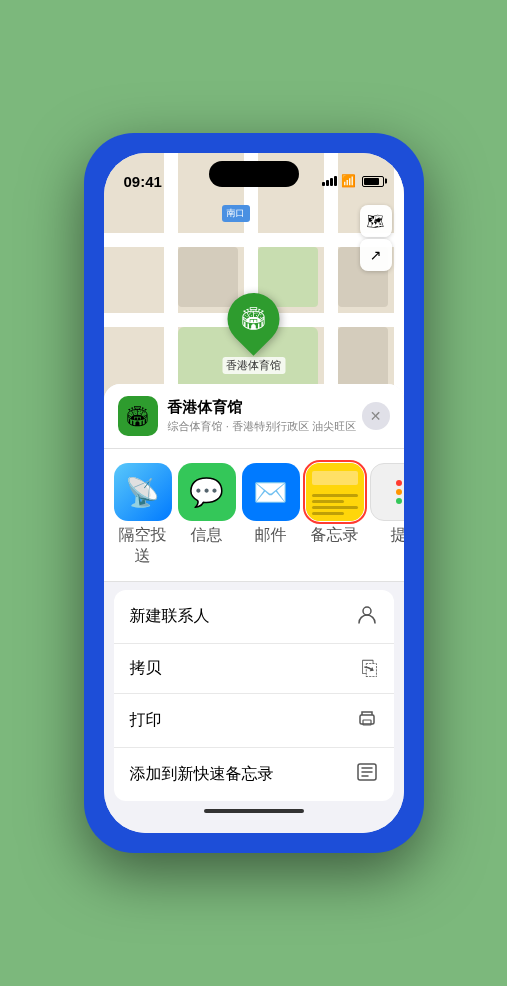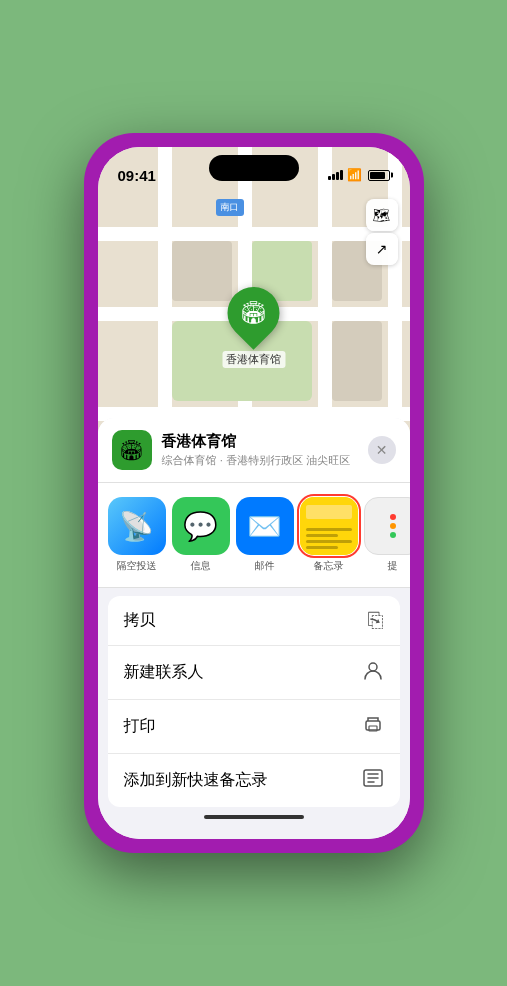--- a/index.html
+++ b/index.html
@@ -7,23 +7,23 @@
       background: #7cb87c;
       display: flex;
       justify-content: center;
       align-items: center;
       min-height: 100vh;
       font-family: -apple-system, 'PingFang SC', 'Helvetica Neue', sans-serif;
     }
     .phone-frame {
       width: 340px;
       height: 720px;
-      background: #a21caf;
+      background: #1d4ed8;
       border-radius: 50px;
-      padding: 14px;
+      padding: 20px;
       position: relative;
       box-shadow: 0 20px 60px rgba(0,0,0,0.5);
     }
     .phone-inner {
       width: 100%;
       height: 100%;
       background: #f0f0f0;
       border-radius: 42px;
       overflow: hidden;
       position: relative;
@@ -312,21 +312,21 @@
     .app-icon-airdrop {
       background: linear-gradient(135deg, #5ac8fa, #007aff);
     }
     .app-icon-message {
       background: #34c759;
     }
     .app-icon-mail {
       background: #007aff;
     }
     .app-label {
-      font-size: 10px;
+      font-size: 16px;
       color: #555;
       text-align: center;
     }
     
     .action-list {
       margin: 8px 10px 0;
       background: #fff;
       border-radius: 12px;
       overflow: hidden;
     }
@@ -511,32 +511,32 @@
             </div>
           </div>
           <span class="app-label">提</span>
         </div>
 
       </div>
 
       <div class="action-list">
 
         <div class="action-item">
-          <span class="action-label">拷贝</span>
-          <span class="action-icon">⎘</span>
-        </div>
-
-        <div class="action-item">
           <span class="action-label">新建联系人</span>
           <span class="action-icon">
             <svg width="22" height="22" viewBox="0 0 22 22" fill="none">
               <circle cx="11" cy="8" r="4" stroke="#555" stroke-width="1.5"></circle>
               <path d="M3 20c0-4.4 3.6-8 8-8s8 3.6 8 8" stroke="#555" stroke-width="1.5" stroke-linecap="round"></path>
             </svg>
           </span>
+        </div>
+
+        <div class="action-item">
+          <span class="action-label">拷贝</span>
+          <span class="action-icon">⎘</span>
         </div>
 
 
         <div class="action-item">
           <span class="action-label">打印</span>
           <span class="action-icon">
             <svg width="22" height="22" viewBox="0 0 22 22" fill="none">
               <rect x="4" y="8" width="14" height="9" rx="1.5" stroke="#555" stroke-width="1.5"></rect>
               <path d="M6 8V5h10v3" stroke="#555" stroke-width="1.5"></path>
               <rect x="7" y="13" width="8" height="5" rx="0.5" stroke="#555" stroke-width="1.2"></rect>

